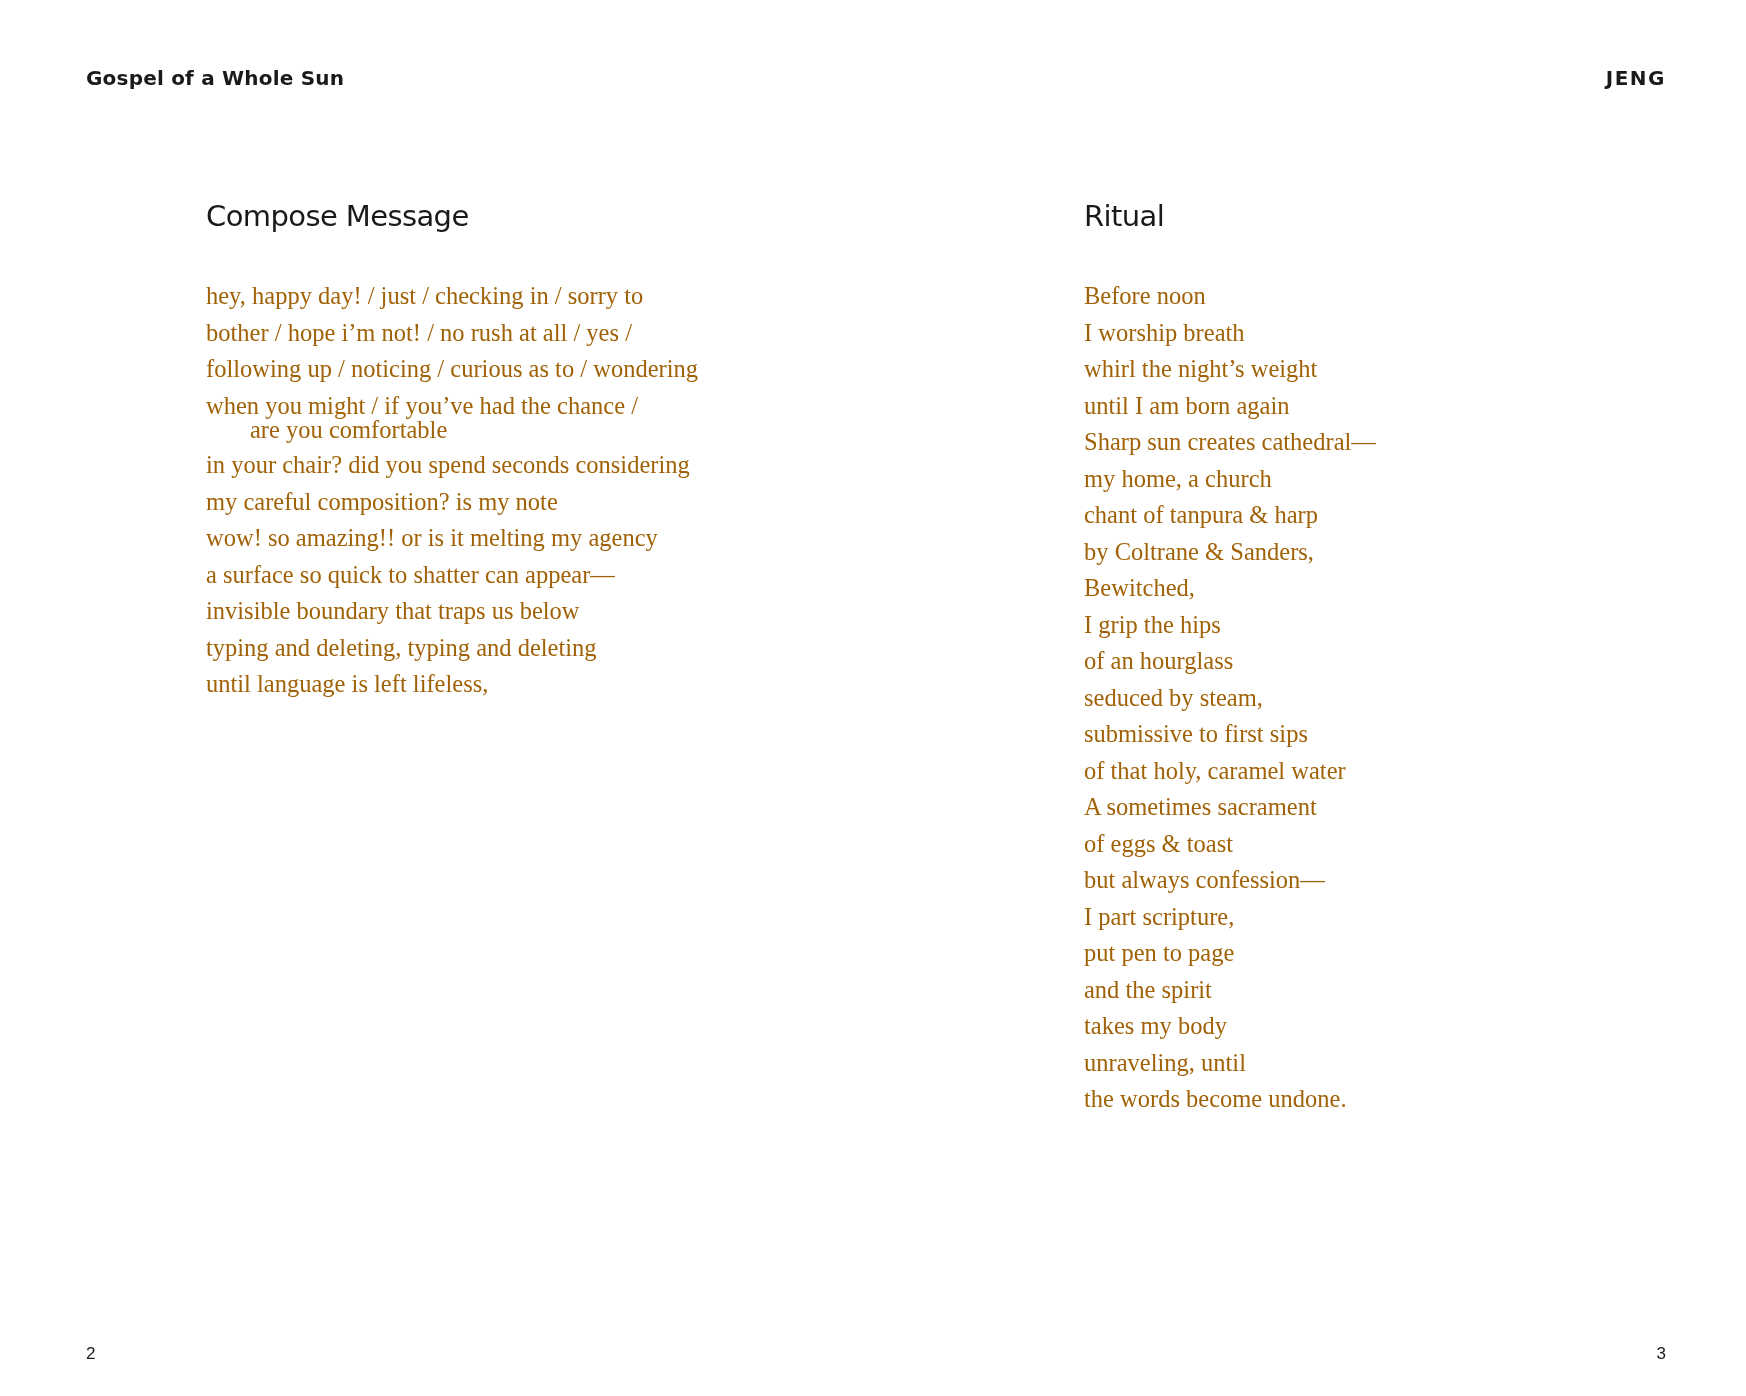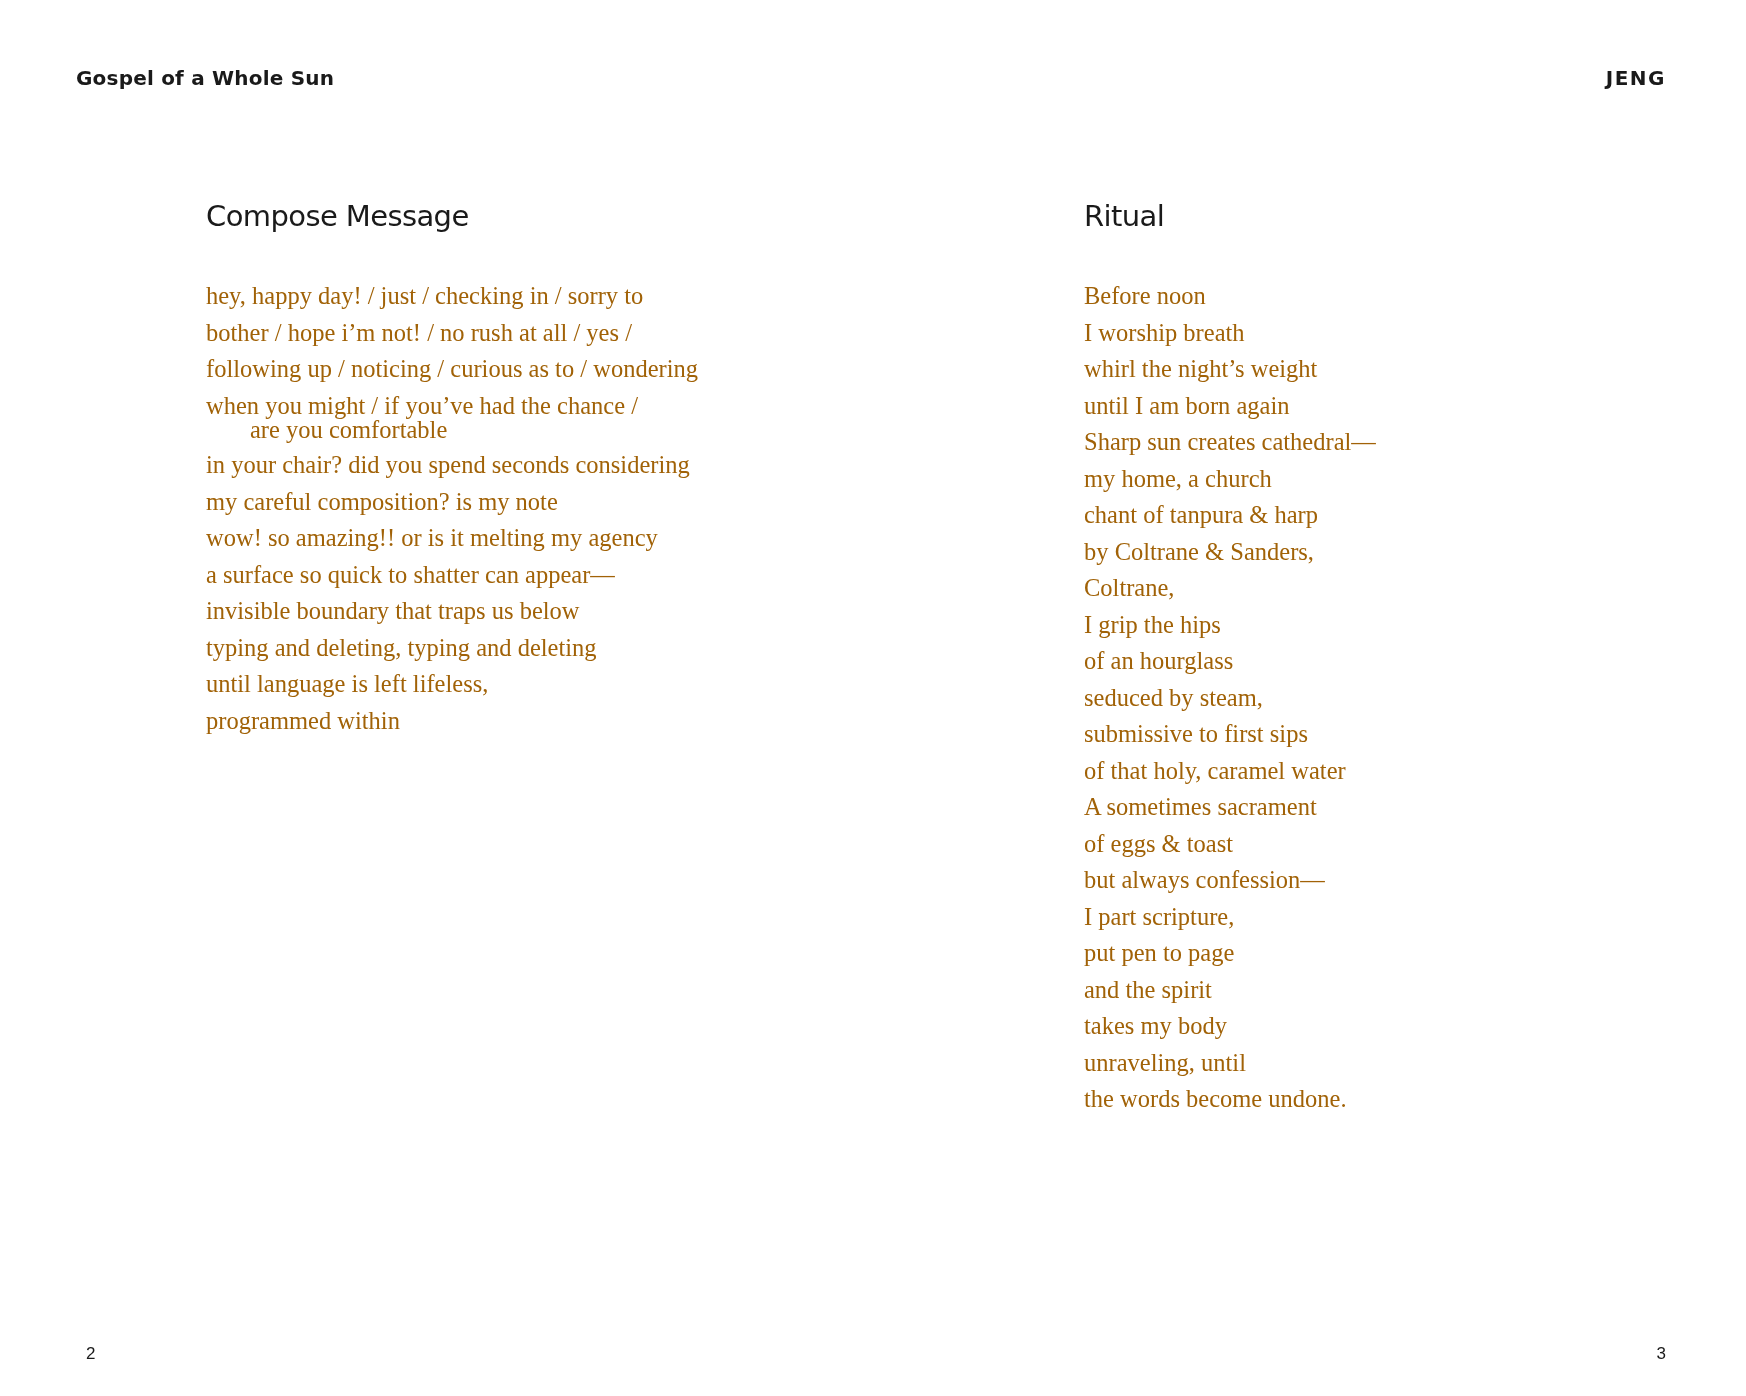--- a/index.html
+++ b/index.html
@@ -16,21 +16,21 @@
     }
     .running-head {
       position: absolute;
       top: 66px;
       font-family: "DejaVu Sans", sans-serif;
       font-size: 20px;
       font-weight: 600;
       letter-spacing: 0.2px;
       color: #1a1a1a;
     }
-    .running-head.left { left: 76px; text-align: center; }
+    .running-head.left { left: 86px; text-align: center; }
     .running-head.right { right: 80px; letter-spacing: 1.5px; }
     .folio {
       position: absolute;
       top: 1344px;
       font-family: "Liberation Sans", sans-serif;
       font-size: 17px;
       color: #1a1a1a;
     }
     .folio.left { left: 86px; }
     .folio.right { right: 80px; }
@@ -86,36 +86,35 @@
       <li class="poem-line">following up / noticing / curious as to / wondering</li>
       <li class="poem-line">when you might / if you’ve had the chance /</li>
       <li class="poem-line indent">are you comfortable</li>
       <li class="poem-line">in your chair? did you spend seconds considering</li>
       <li class="poem-line">my careful composition? is my note</li>
       <li class="poem-line">wow! so amazing!! or is it melting my agency</li>
       <li class="poem-line">a surface so quick to shatter can appear—</li>
       <li class="poem-line">invisible boundary that traps us below</li>
       <li class="poem-line">typing and deleting, typing and deleting</li>
       <li class="poem-line">until language is left lifeless,</li>
-      <li class="poem-line">programmed within</li>
     </ul>
 </section>
 
 <section class="poem right">
   <h2 class="poem-title">Ritual</h2>
   <ul class="poem-lines" id="right-lines">
       <li class="poem-line">Before noon</li>
       <li class="poem-line">I worship breath</li>
       <li class="poem-line">whirl the night’s weight</li>
       <li class="poem-line">until I am born again</li>
       <li class="poem-line">Sharp sun creates cathedral—</li>
       <li class="poem-line">my home, a church</li>
       <li class="poem-line">chant of tanpura &amp; harp</li>
       <li class="poem-line">by Coltrane &amp; Sanders,</li>
-      <li class="poem-line">Coltrane,</li>
+      <li class="poem-line">Bewitched,</li>
       <li class="poem-line">I grip the hips</li>
       <li class="poem-line">of an hourglass</li>
       <li class="poem-line">seduced by steam,</li>
       <li class="poem-line">submissive to first sips</li>
       <li class="poem-line">of that holy, caramel water</li>
       <li class="poem-line">A sometimes sacrament</li>
       <li class="poem-line">of eggs &amp; toast</li>
       <li class="poem-line">but always confession—</li>
       <li class="poem-line">I part scripture,</li>
       <li class="poem-line">put pen to page</li>

